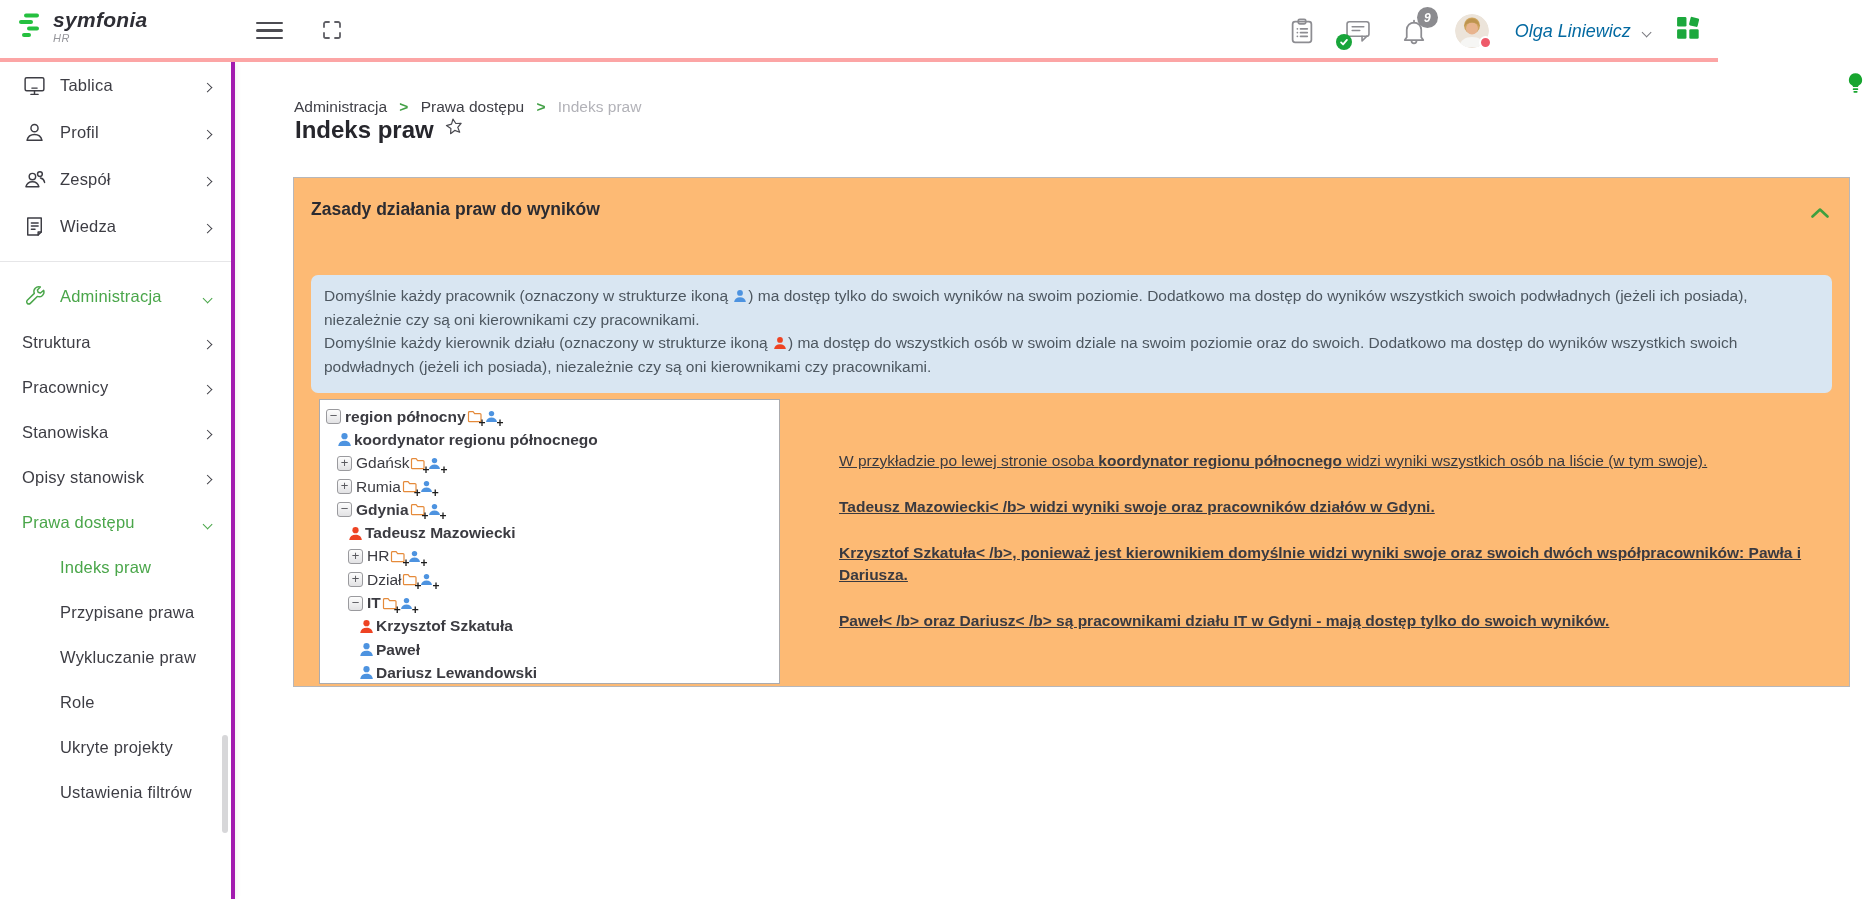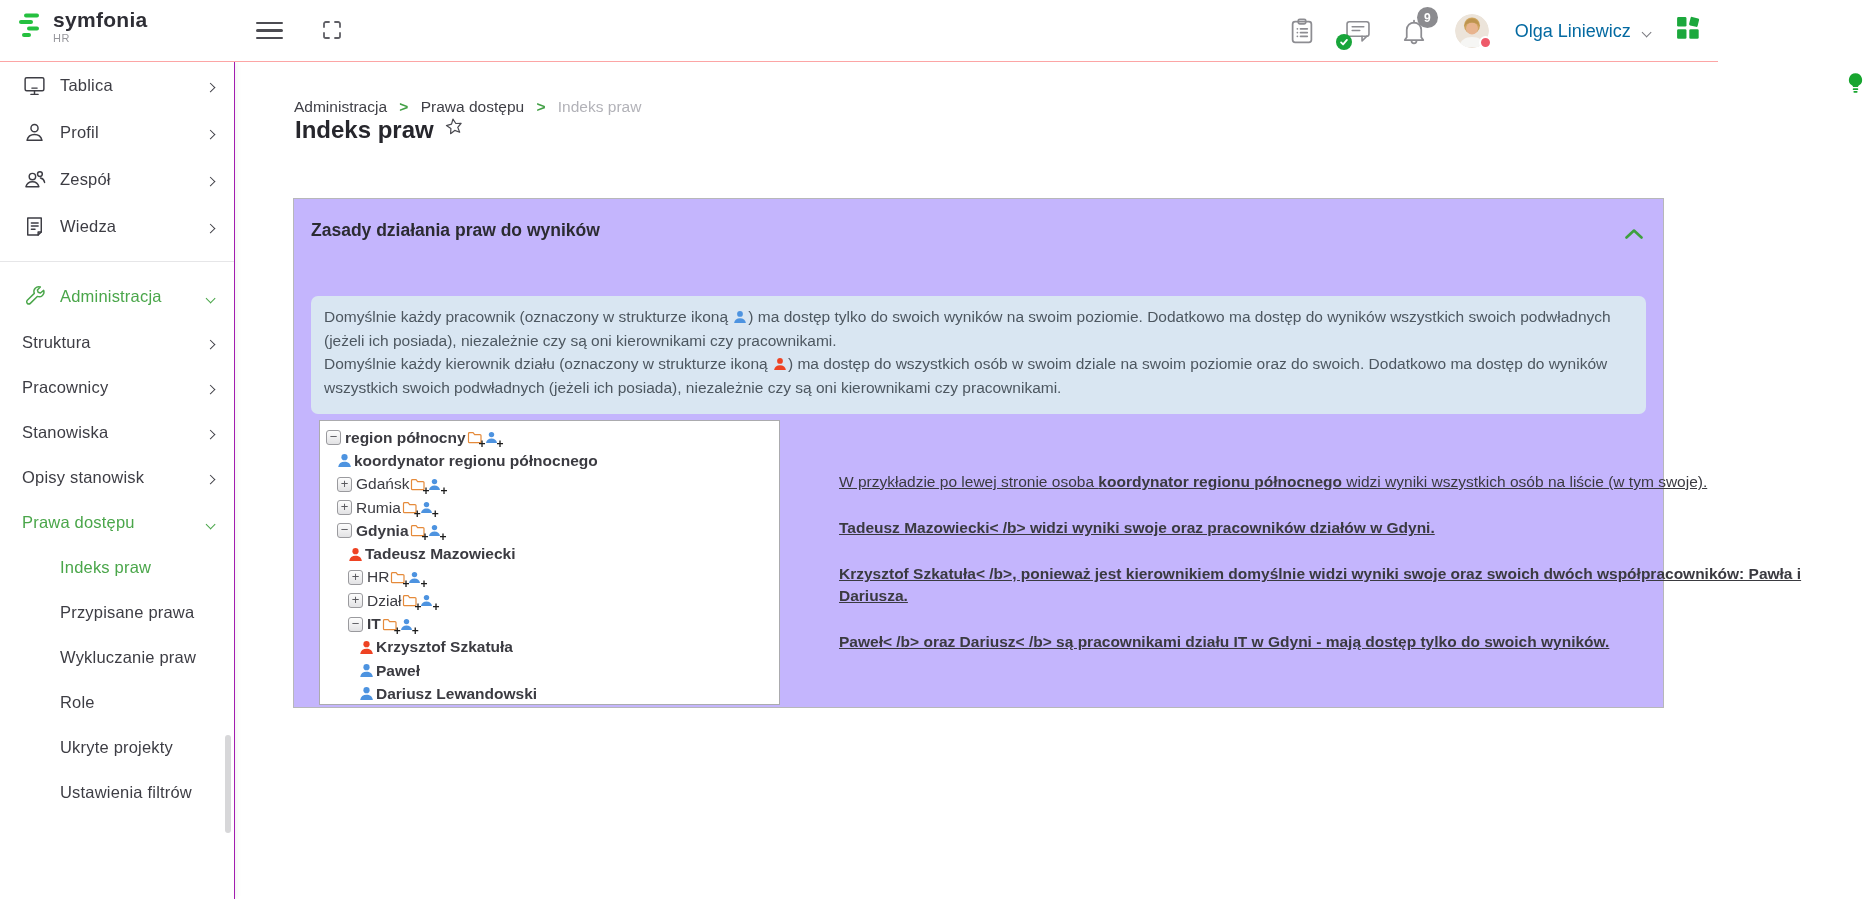--- a/index.html
+++ b/index.html
@@ -1,21 +1,21 @@
 <!DOCTYPE html>
 <html><head>
 <meta charset="utf-8">
 <style>
   html,body{margin:0;padding:0;width:1873px;height:899px;overflow:hidden;background:#fff;
     font-family:"Liberation Sans",sans-serif;color:#3c3c42;}
   *{box-sizing:border-box;}
 
   
   .header{position:absolute;top:0;left:0;width:1718px;height:62px;background:#fff;
-    border-bottom:1px solid #fca5a5;z-index:20;}
+    border-bottom:4px solid #fca5a5;z-index:20;font-style:italic;}
   .logo{position:absolute;left:18px;top:9px;display:flex;align-items:flex-start;cursor:pointer;}
   .logo-icon{width:26px;height:28px;margin-top:3px;}
   .logo-texts{margin-left:9px;line-height:1;}
   .logo-brand{font-size:21px;font-weight:700;color:#2e2e35;letter-spacing:.3px;}
   .logo-product{font-size:11px;color:#97979c;margin-top:3px;letter-spacing:.5px;}
   .hamburger{position:absolute;left:256px;top:17px;width:27px;height:27px;cursor:pointer;}
   .hamburger i{display:block;height:2.4px;background:#4c4c52;border-radius:2px;margin:5px 0;}
   .fullscreen{position:absolute;left:320px;top:18px;width:24px;height:24px;cursor:pointer;}
   .hdr-right{position:absolute;right:12px;top:0;height:62px;display:flex;align-items:center;gap:26px;}
   .hdr-ic{position:relative;width:30px;height:30px;cursor:pointer;}
@@ -29,21 +29,21 @@
   .status-dot{position:absolute;right:-3px;bottom:-1px;width:13px;height:13px;border-radius:50%;
     background:#ee5a6a;border:2px solid #fff;}
   .user-name{font-size:18px;color:#0369a1;cursor:pointer;white-space:nowrap;}
   .user-chev{margin-left:-14px;cursor:pointer;color:#7a7a80;}
   .chev{display:inline-block;border:solid currentColor;border-width:0 1.7px 1.7px 0;padding:3.1px;}
   .chev.right{transform:rotate(-45deg);}
   .chev.down{transform:rotate(45deg);margin-top:-3px;}
 
   
   .sidebar{position:absolute;top:62px;left:0;width:235px;height:837px;background:#fff;
-    border-right:1px solid #a21caf;box-shadow:2px 0 5px rgba(0,0,0,.05);z-index:10;overflow:hidden;}
+    border-right:4px solid #a21caf;box-shadow:2px 0 5px rgba(0,0,0,.05);z-index:10;overflow:hidden;}
   .side-item{display:flex;align-items:center;padding:0 20px 0 22px;height:47px;cursor:pointer;
     font-size:16.5px;color:#3d3d44;letter-spacing:.2px;}
   .side-item.lvl2,.side-item.lvl3{height:45px;}
   .side-item.lvl2{}
   .side-item.lvl3{padding-left:60px;}
   .side-item.active{color:#4aa64a;}
   .side-icon{width:25px;height:25px;margin-right:13px;flex:0 0 25px;}
   .side-icon svg{stroke:#3d3d44;fill:none;stroke-width:1.4;stroke-linecap:round;stroke-linejoin:round;}
   .side-item.active .side-icon svg{stroke:#4aa64a;}
   .side-chev{margin-left:auto;color:#3d3d44;}
@@ -56,21 +56,21 @@
   .breadcrumb{position:absolute;left:294px;top:98px;font-size:15.5px;white-space:nowrap;}
   .bc-item{color:#3f3f46;cursor:pointer;}
   .bc-item.last{color:#b2b2b8;cursor:default;}
   .bc-sep{color:#43a046;padding:0 8px;font-weight:700;}
   .page-title{position:absolute;left:295px;top:116px;font-size:24px;font-weight:700;color:#26262c;
     display:flex;align-items:center;}
   .fav-star{margin-left:10px;transform:rotate(-9deg);cursor:pointer;margin-top:-2px;}
   .bulb{position:absolute;left:1847px;top:72px;cursor:pointer;}
 
   
-  .panel{position:absolute;left:293px;top:198px;width:1371px;height:510px;background:#c4b5fd;
+  .panel{position:absolute;left:293px;top:177px;width:1557px;height:510px;background:#fdba74;
     border:1px solid #b7b7ba;}
   .panel-title{position:absolute;left:17px;top:21px;font-size:17.5px;font-weight:700;color:#2b2b31;}
   .panel-collapse{position:absolute;right:20px;top:26px;cursor:pointer;}
 
   .info-box{position:absolute;left:17px;right:17px;top:97px;background:#d9e6f2;border-radius:7px;
     padding:9px 13px 15px;font-size:15.5px;line-height:23.5px;color:#4d5760;}
   .info-box p{margin:0;}
   .inline-person{display:inline-block;width:14px;height:14px;vertical-align:-2px;margin:0 1px;}
 
   .tree-box{position:absolute;left:25px;top:221px;width:461px;height:285px;border:1px solid #ababae;

